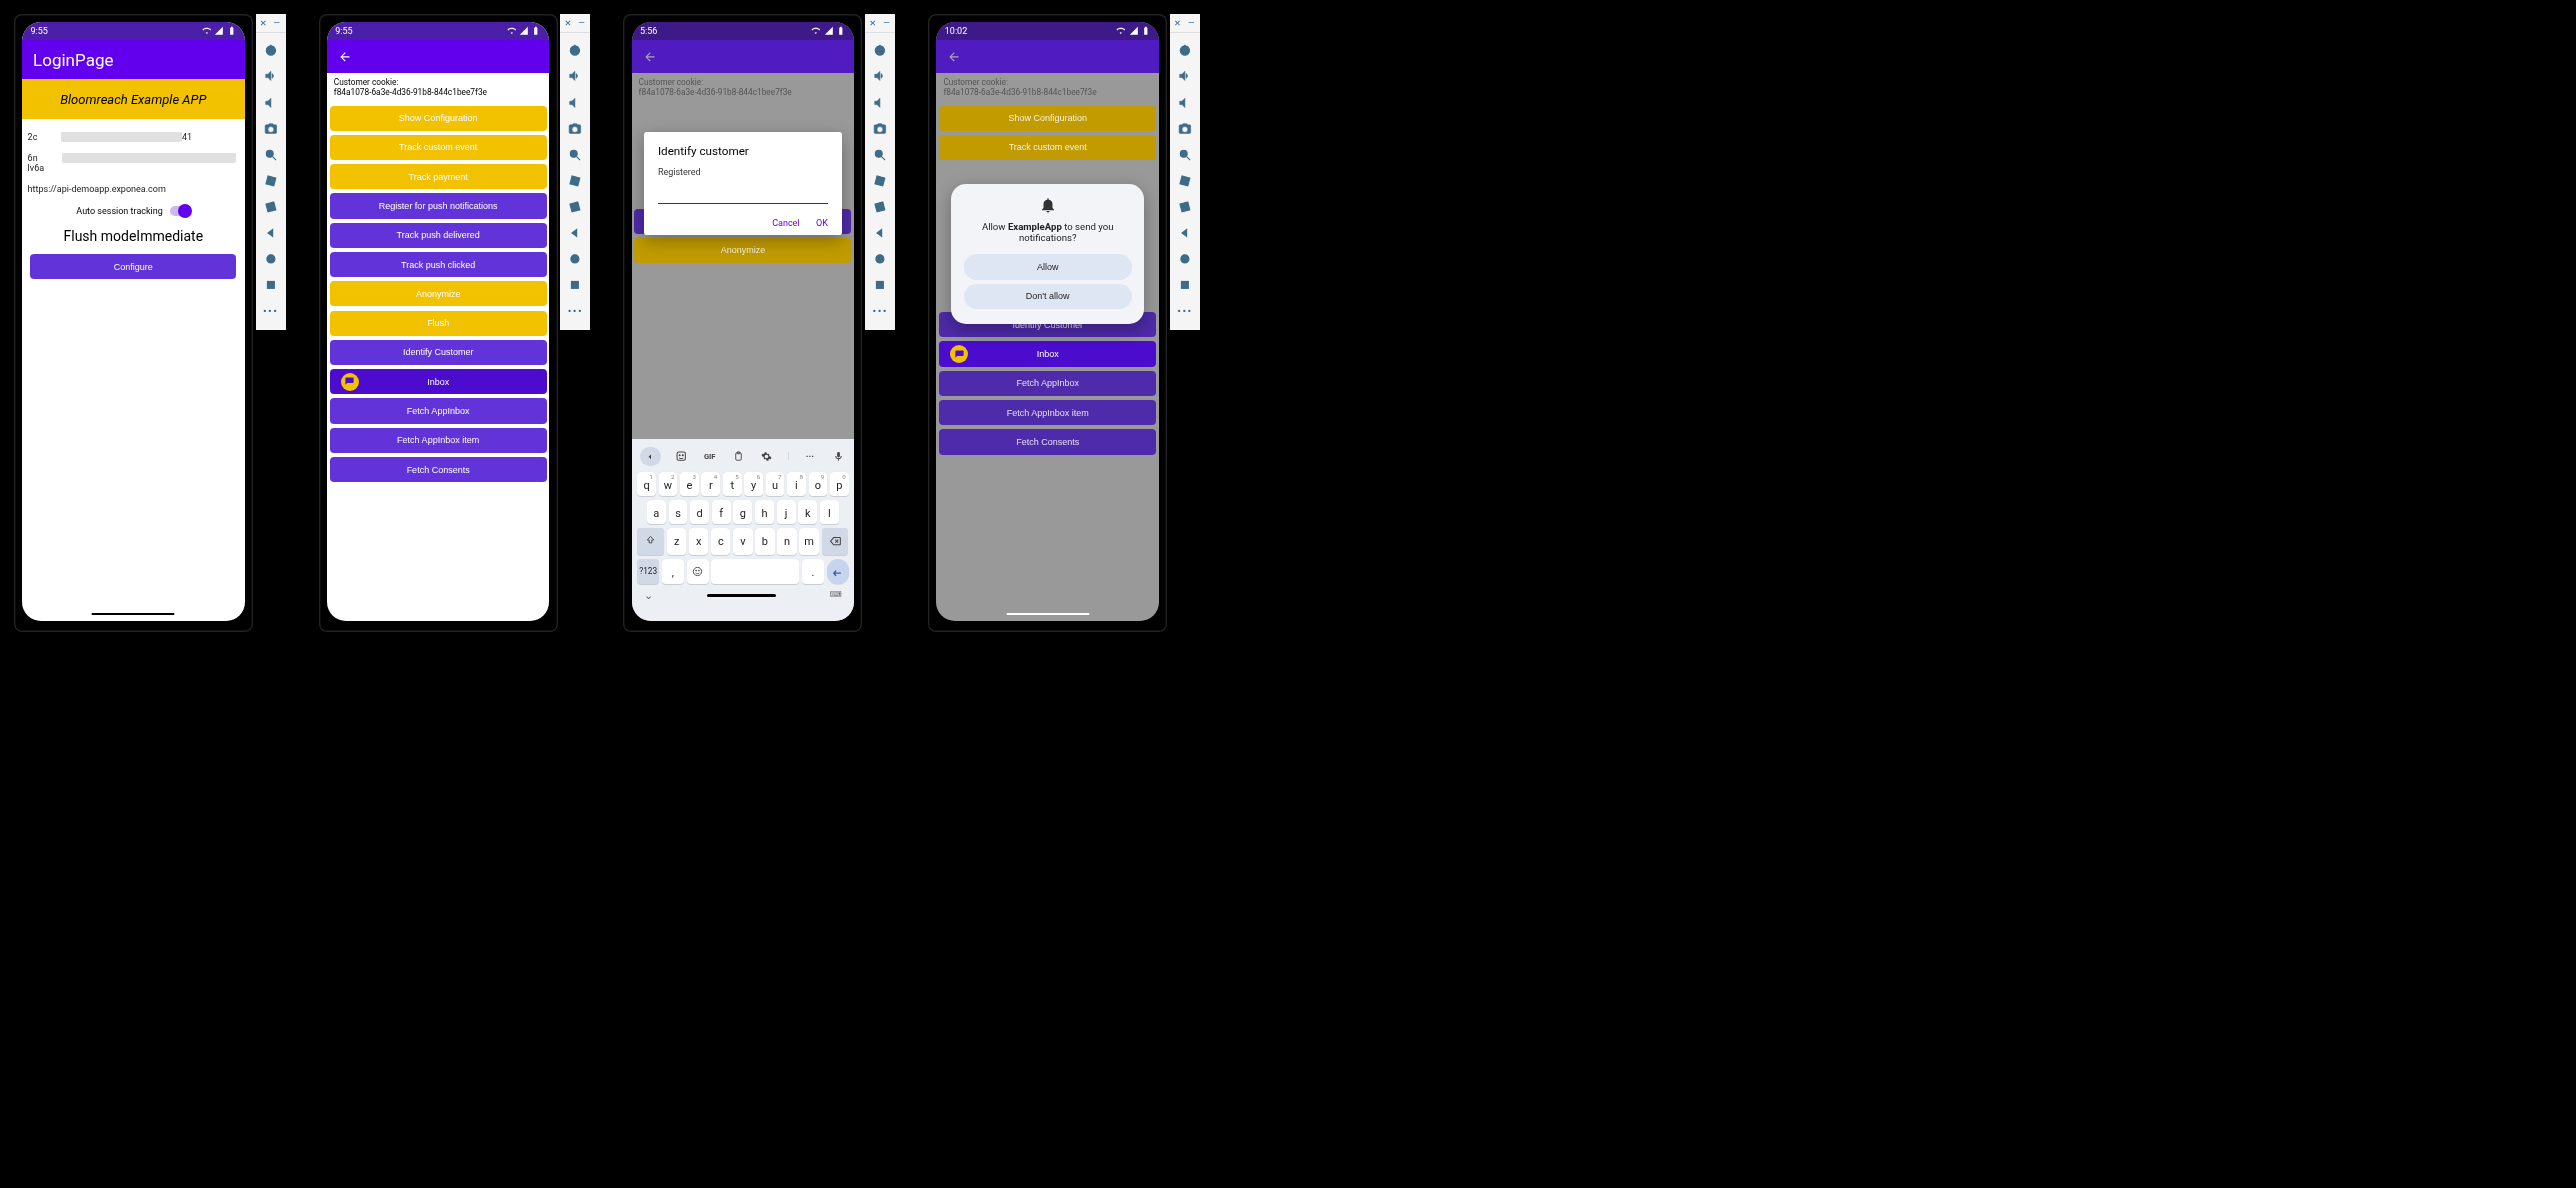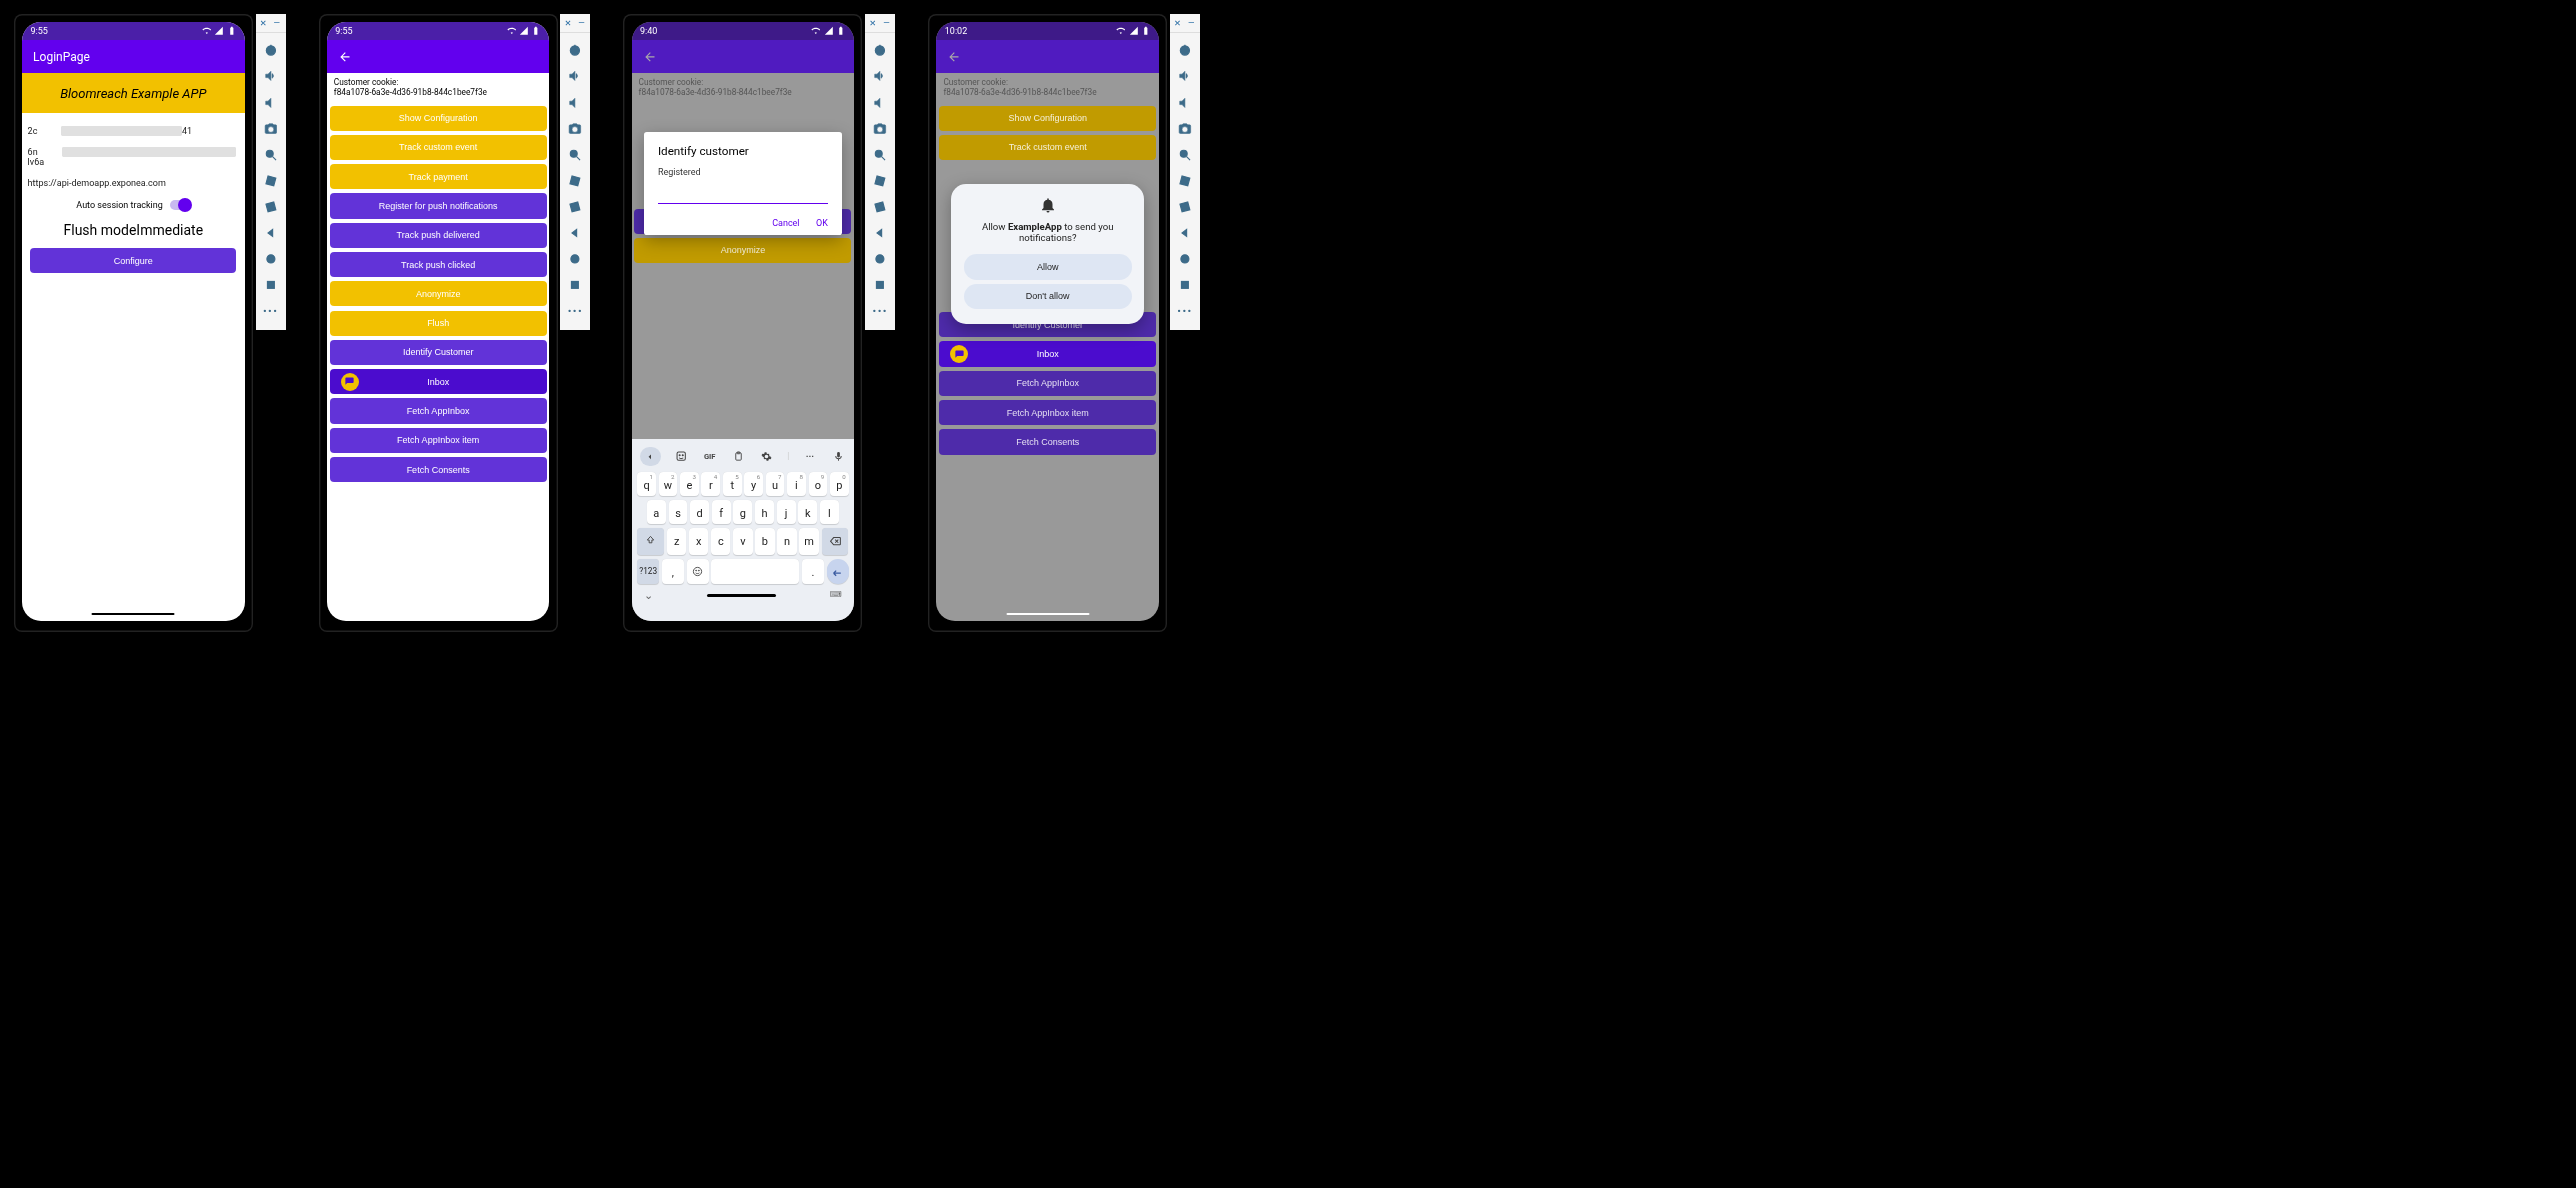--- a/index.html
+++ b/index.html
@@ -41,21 +41,21 @@
     align-items: center;
     padding: 4.1px 8.3px;
     font-size: 9px;
   }
   .status-icons { display: flex; gap: 2.8px; align-items: center; }
   .status-icons svg { width: 9.6px; height: 9.6px; fill: #fff; }
   .app-bar {
     background: #6200EE;
     color: #fff;
     padding: 9.6px 11px;
-    font-size: 12px;
+    font-size: 17px;
     display: flex;
     align-items: flex-end;
     gap: 11px;
   }
   .app-bar.dim { background: #501BC0; }
   .back-arrow { cursor: pointer; }
   .banner {
     background: #F2C100;
     text-align: center;
     padding: 12.4px 5.5px;
@@ -474,21 +474,21 @@
         </svg>
       </div>
     <div class="sp-icon sp-dots">•••</div>
   </div>
 </div>
 
 <div class="device-group">
   <div class="phone dimmed">
     <div class="screen">
       <div class="status-bar" style="background:#3e1a88">
-        <span>9:40</span>
+        <span>5:56</span>
         <div class="status-icons">
           <svg viewBox="0 0 24 24">
               <path d="M1 9l2 2c4.97-4.97 13.03-4.97 18 0l2-2C16.93 2.93 7.07 2.93 1 9zm8 8l3 3 3-3a4.24 4.24 0 00-6 0z"></path>
             </svg>
           <svg viewBox="0 0 24 24">
               <path d="M2 22h20V2z"></path>
             </svg>
           <svg viewBox="0 0 24 24">
               <path d="M15 4h-1V2h-4v2H9a1 1 0 00-1 1v16a1 1 0 001 1h6a1 1 0 001-1V5a1 1 0 00-1-1z"></path>
             </svg>

